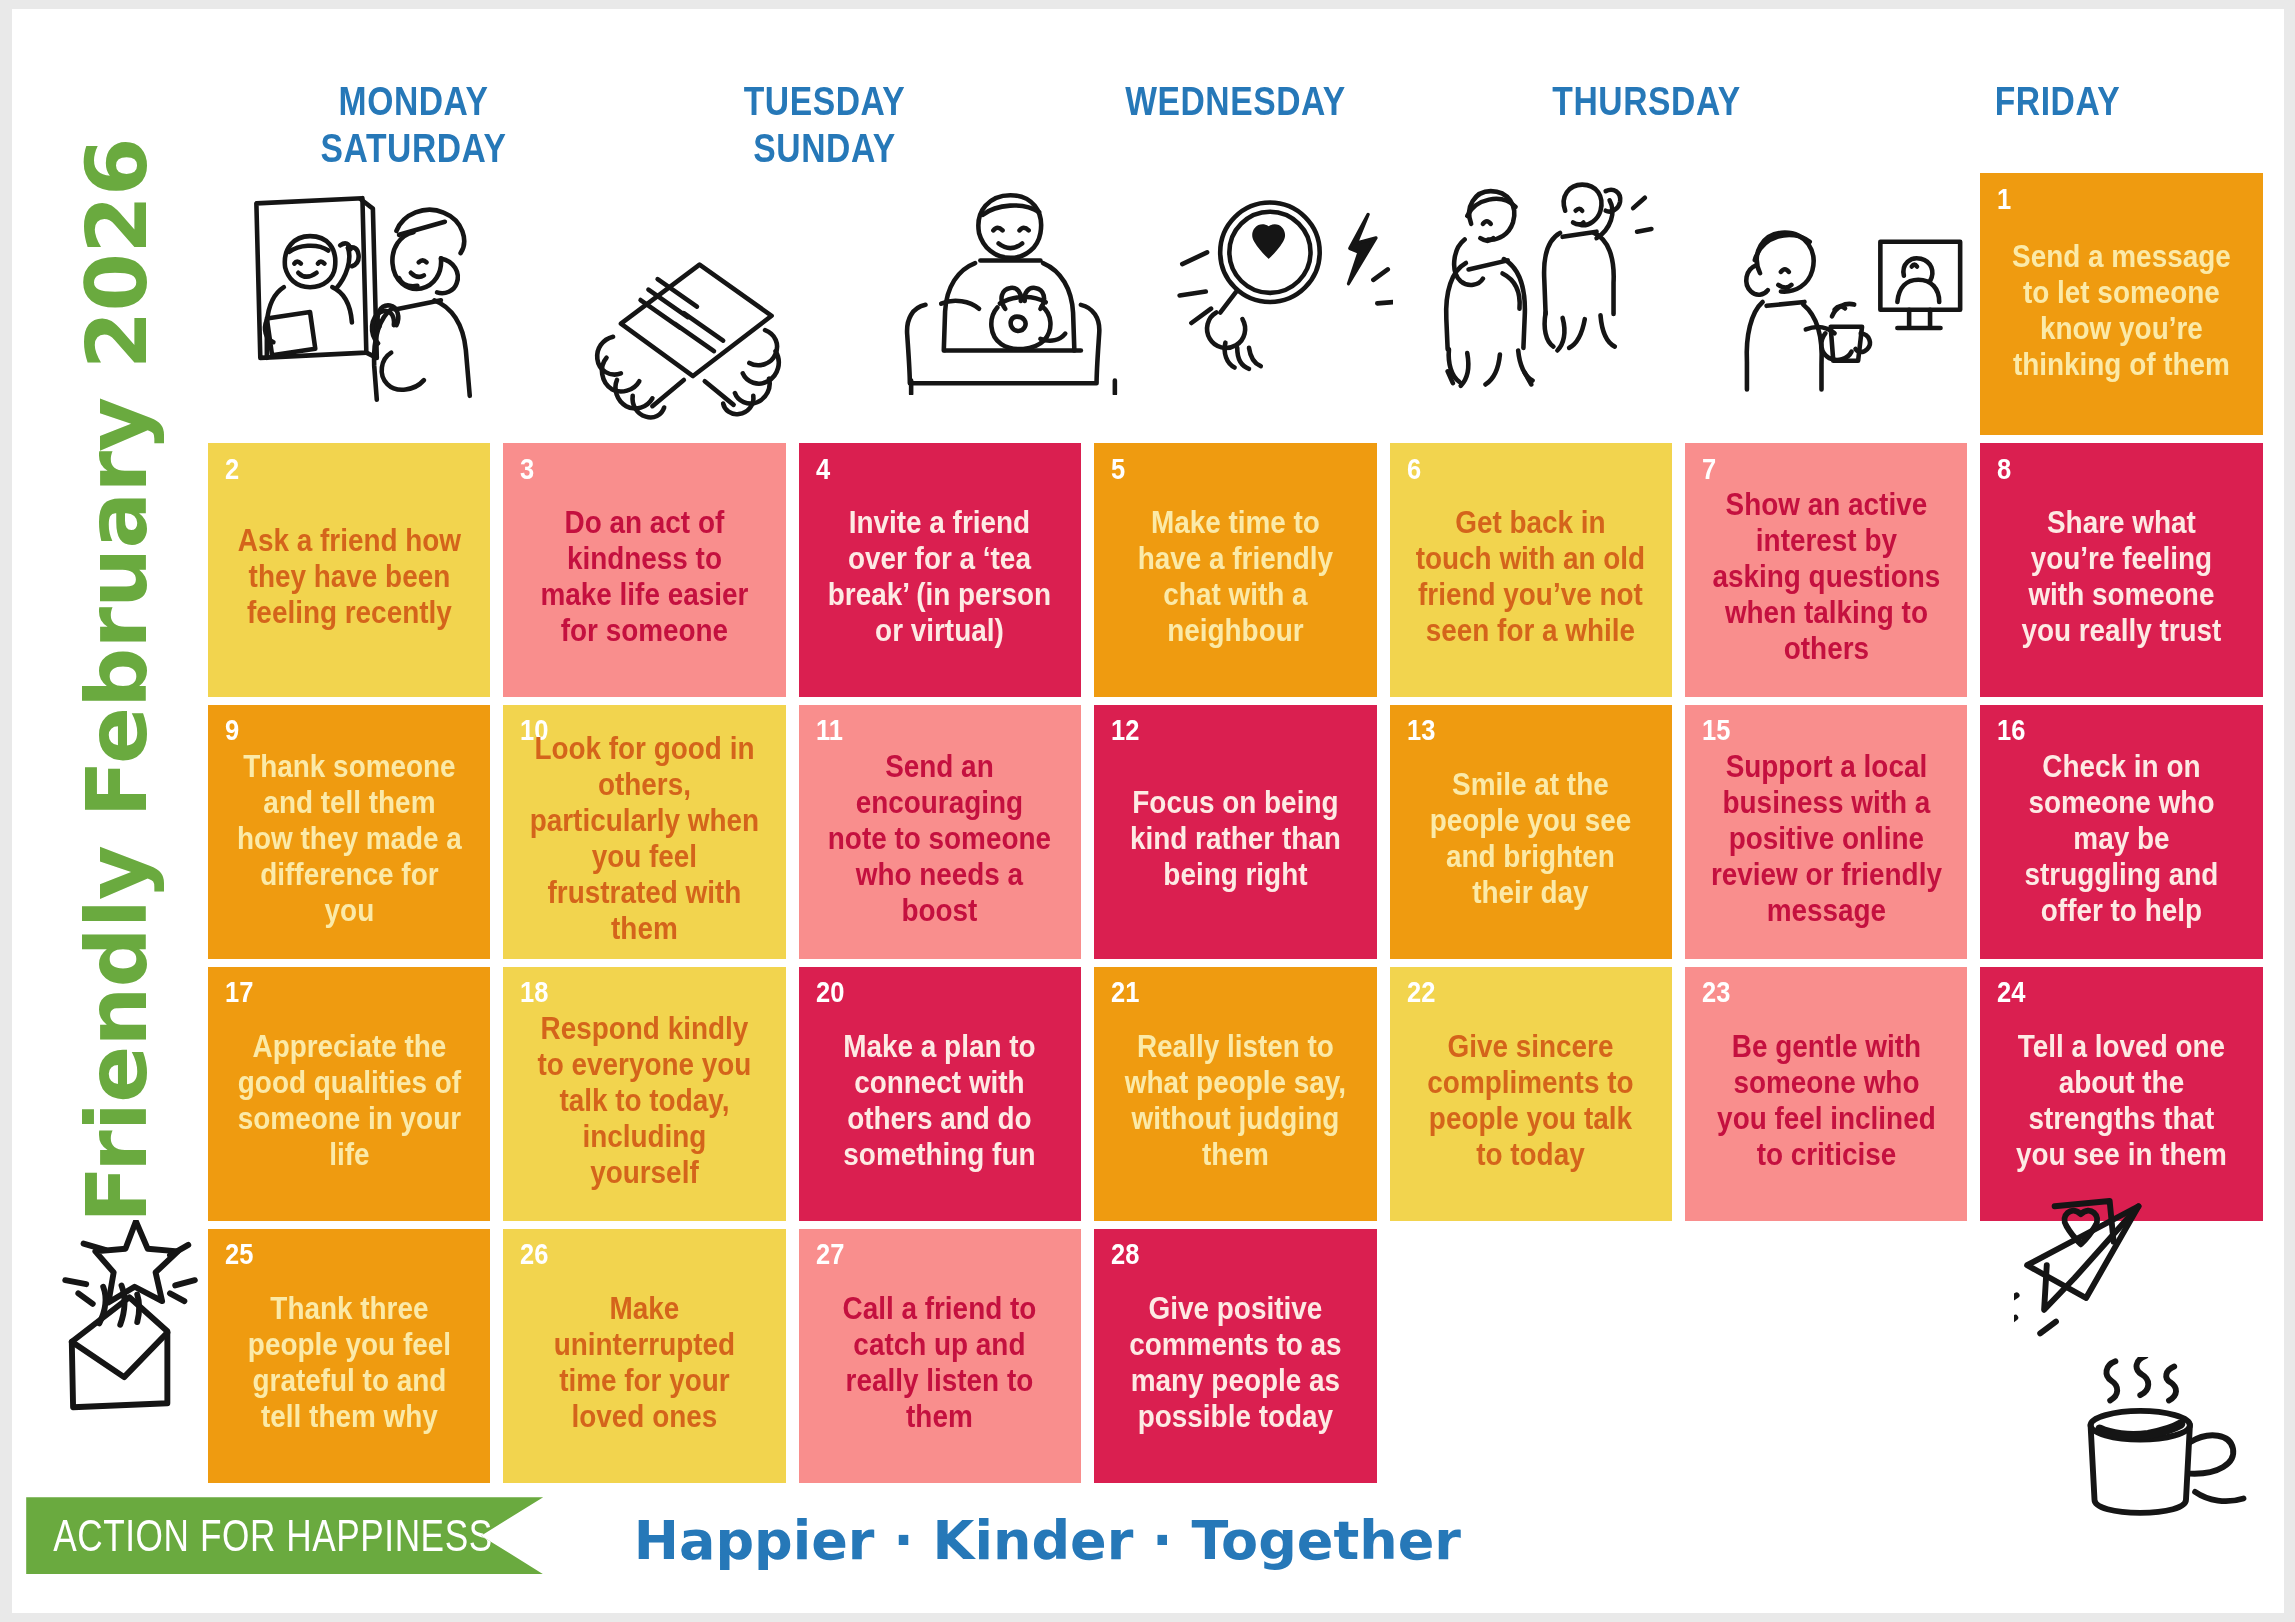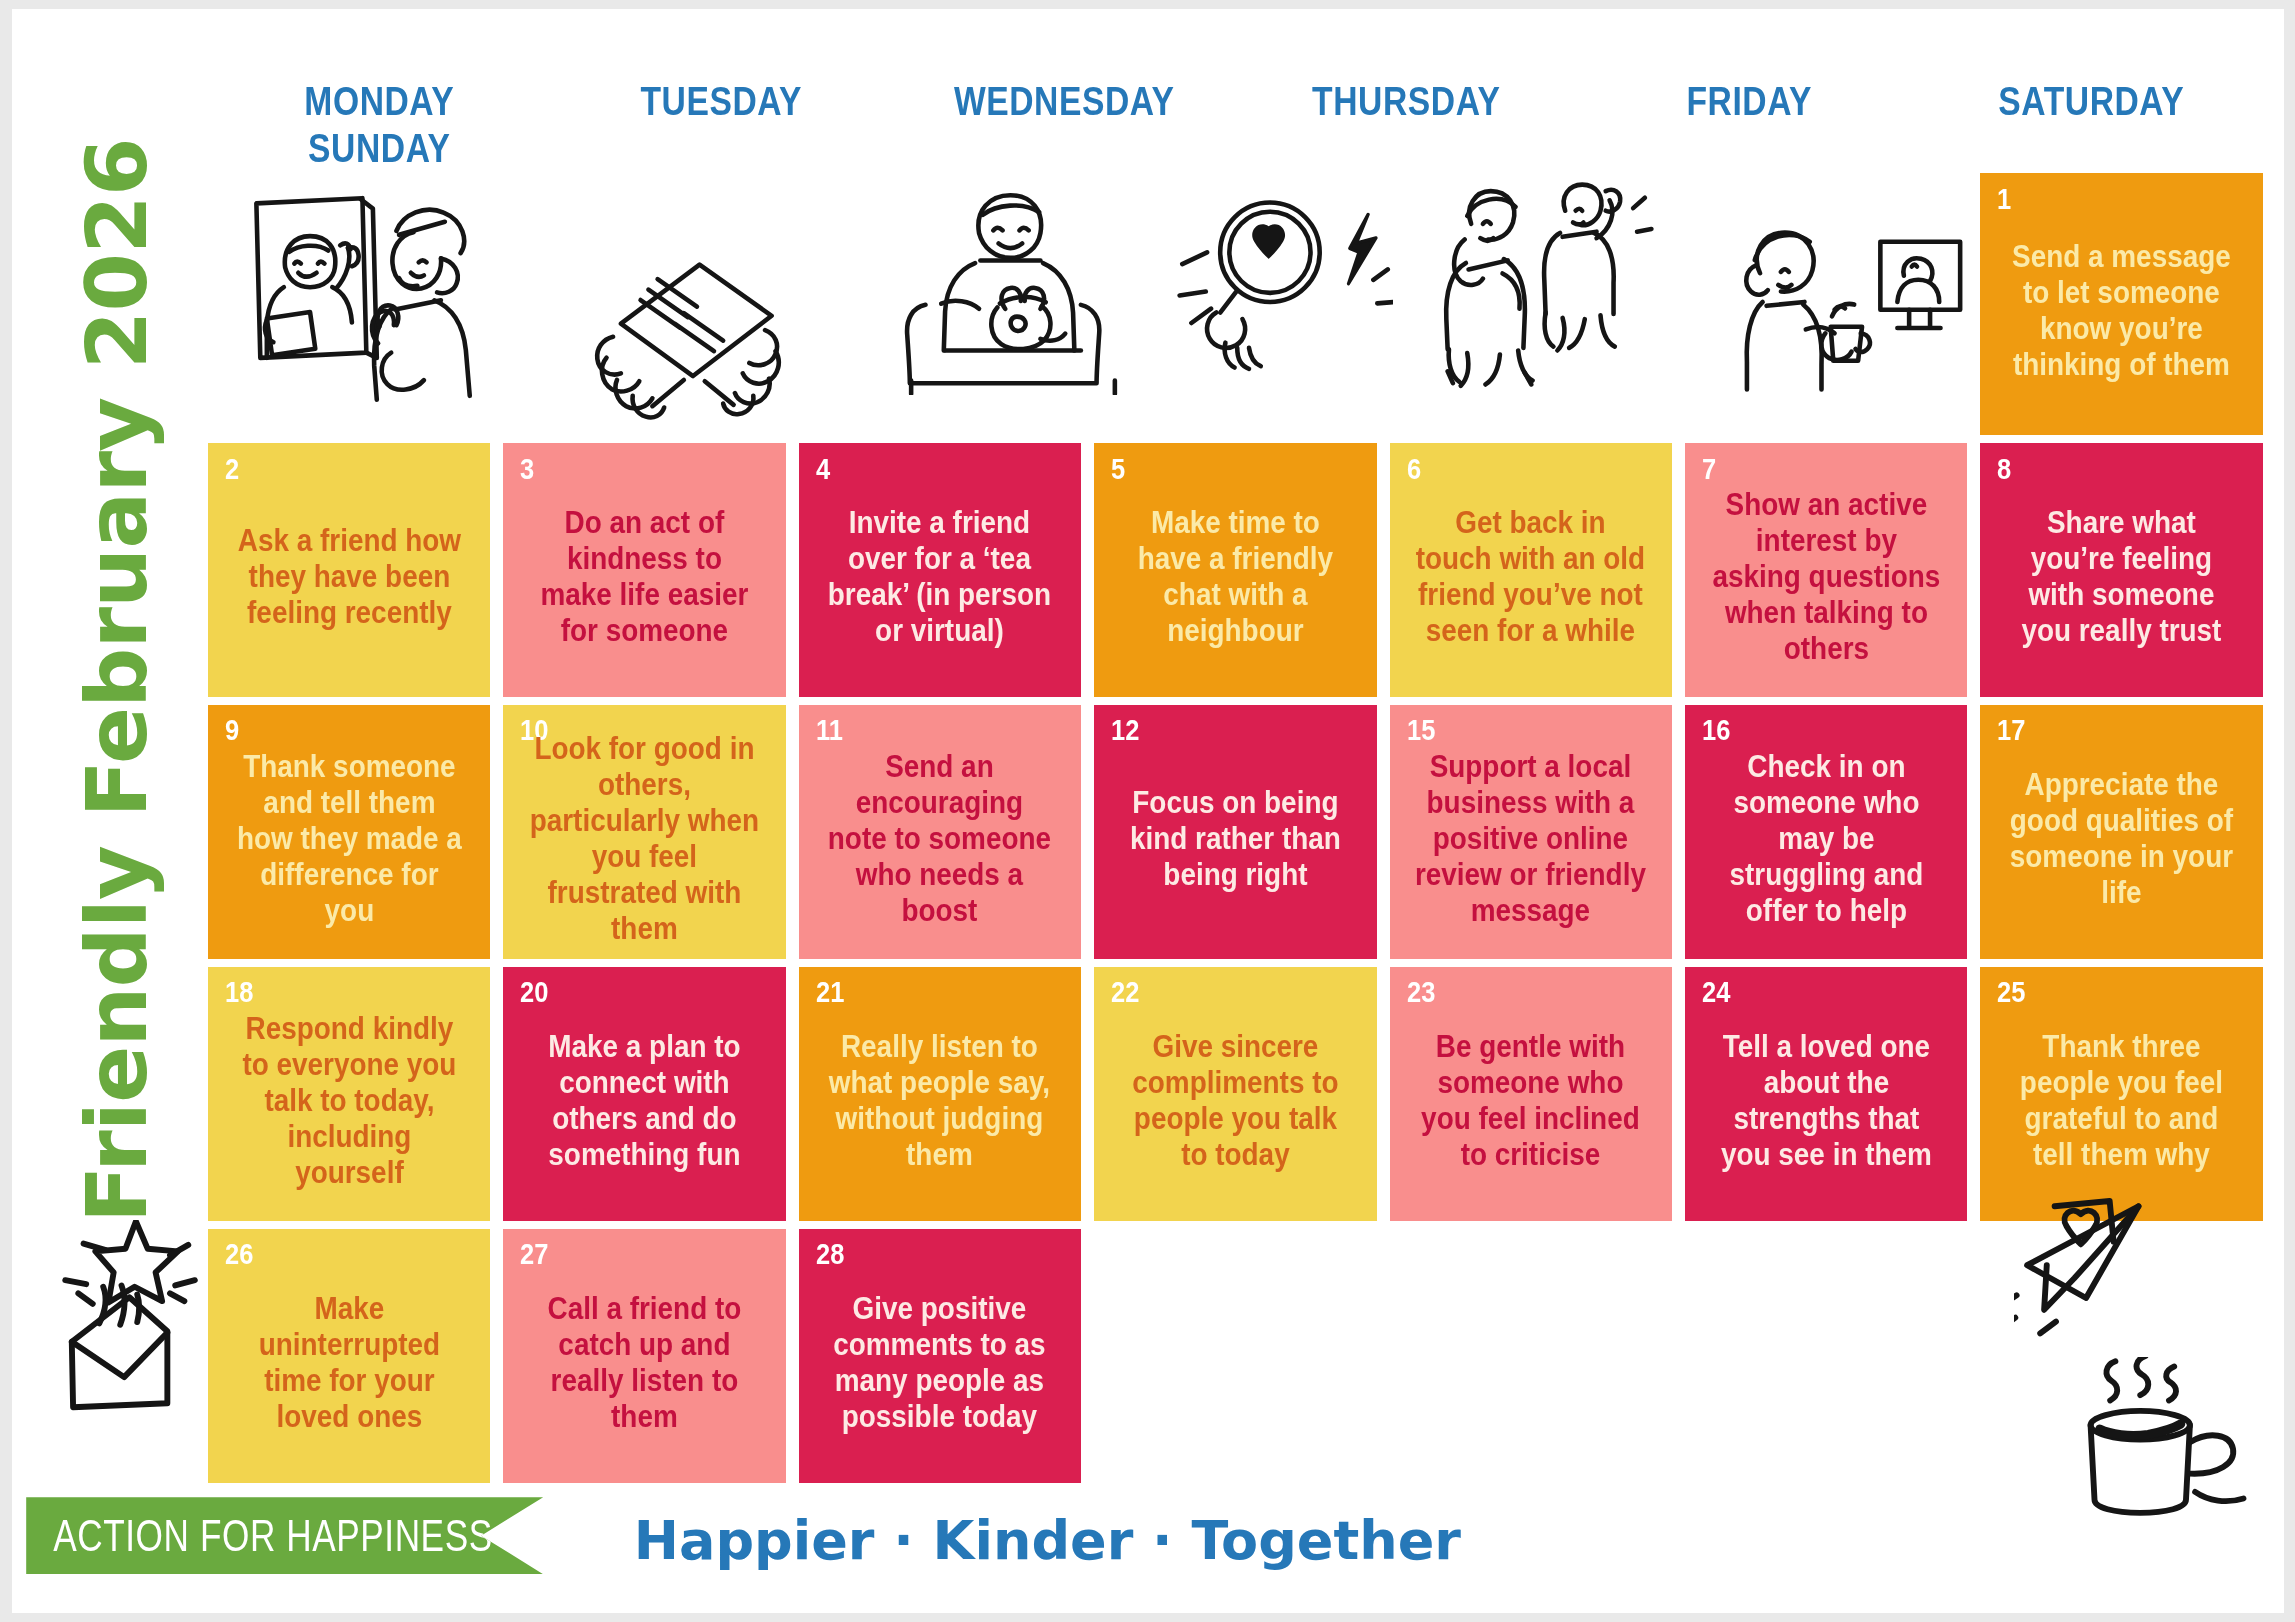--- a/index.html
+++ b/index.html
@@ -47,21 +47,21 @@
     font-family: "DejaVu Sans", sans-serif;
   }
 
   
   .headrow {
     position: absolute;
     left: 196px;
     top: 69px;
     width: 2055px;
     display: grid;
-    grid-template-columns: repeat(6, 1fr);
+    grid-template-columns: repeat(5, 1fr);
     column-gap: 0px;
   }
   .dayhead {
     text-align: center;
     color: #2678b8;
     font-size: 41px;
     font-weight: 700;
     letter-spacing: 0.7px;
     font-family: "Liberation Sans Narrow", "Liberation Sans", sans-serif;
     transform: scaleX(0.82);
@@ -236,20 +236,24 @@
         <span class="num">10</span>
         <span class="txt">Look for good in others, particularly when you feel frustrated with them</span>
       </div>
       <div class="cell c-pink">
         <span class="num">11</span>
         <span class="txt">Send an encouraging note to someone who needs a boost</span>
       </div>
       <div class="cell c-crimson">
         <span class="num">12</span>
         <span class="txt">Focus on being kind rather than being right</span>
+      </div>
+      <div class="cell c-orange">
+        <span class="num">13</span>
+        <span class="txt">Smile at the people you see and brighten their day</span>
       </div>
       <div class="cell c-pink tall">
         <span class="num">15</span>
         <span class="txt">Support a local business with a positive online review or friendly message</span>
       </div>
       <div class="cell c-crimson">
         <span class="num">16</span>
         <span class="txt">Check in on someone who may be struggling and offer to help</span>
       </div>
       <div class="cell c-orange">

